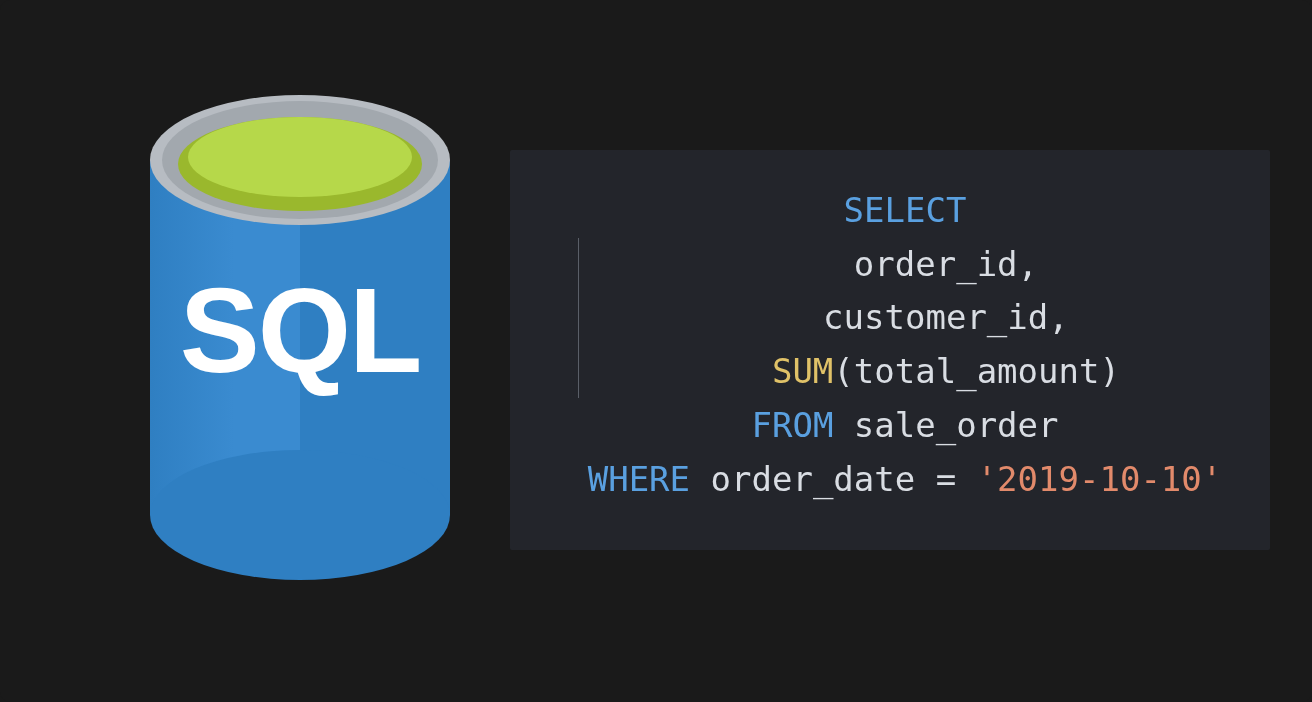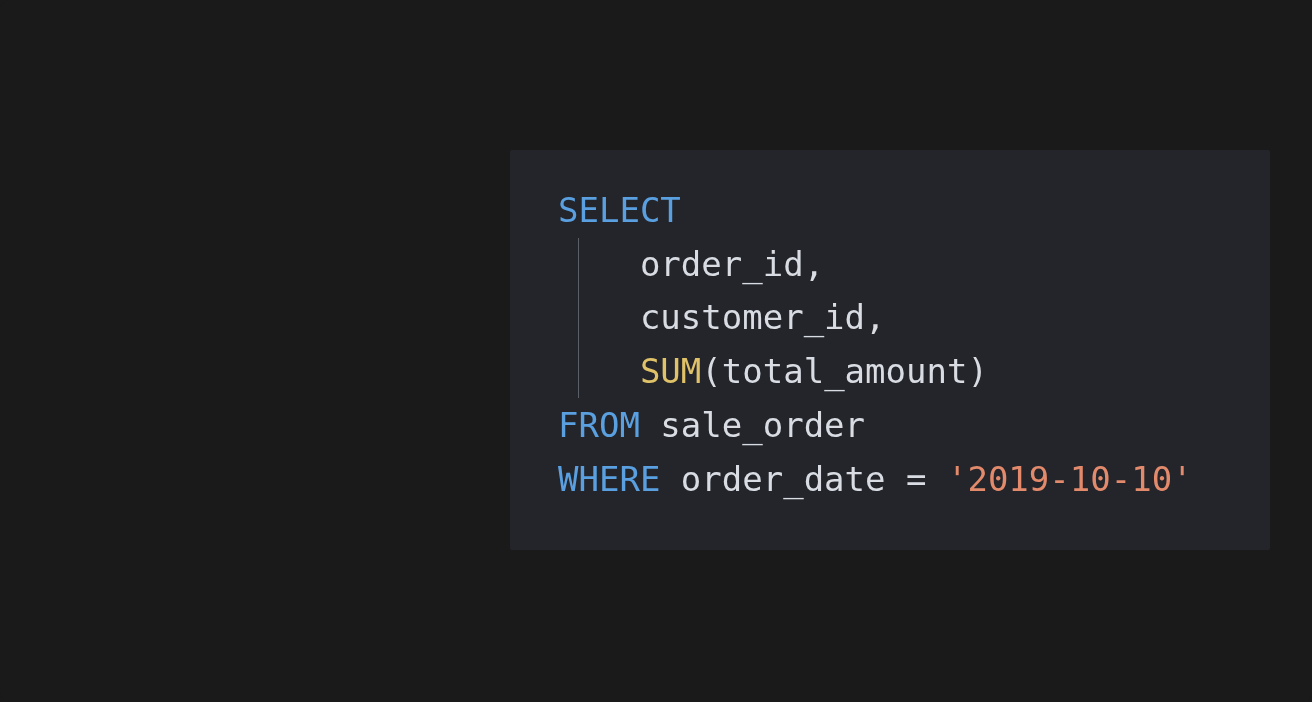--- a/index.html
+++ b/index.html
@@ -103,20 +103,21 @@
   .code-panel {
     position: absolute;
     left: 510px;
     top: 150px;
     width: 760px;
     height: 400px;
     background: #23252b;
     border-radius: 2px;
     padding: 34px 18px 34px 48px;
     box-sizing: border-box;
+    text-align: center;
   }
   .code {
     font-family: "Menlo", "Consolas", "DejaVu Sans Mono", monospace;
     font-size: 34px;
     line-height: 1.58;
     color: #d9dde3;
     white-space: pre;
   }
   .indent-bar {
     position: absolute;
@@ -128,20 +129,29 @@
   }
   .kw   { color: #5aa0e0; }  
   .fn   { color: #e0c268; }  
   .str  { color: #e28a6b; }  
 </style>
 </head>
 <body>
 
 <div class="stage">
 
+  <div class="db-wrap">
+    <div class="db-body"></div>
+    <div class="db-bottom"></div>
+    <div class="db-rim-outer"></div>
+    <div class="db-rim-inner"></div>
+    <div class="db-liquid-outer"></div>
+    <div class="db-liquid-inner"></div>
+    <div class="db-label">SQL</div>
+  </div>
 
   <div class="code-panel">
     <div class="indent-bar"></div>
     <div class="code"><span class="kw">SELECT</span>
 <span>    order_id,</span>
 <span>    customer_id,</span>
 <span>    </span><span class="fn">SUM</span><span>(</span><span>total_amount</span><span>)</span>
 <span class="kw">FROM</span><span> sale_order</span>
 <span class="kw">WHERE</span><span> order_date = </span><span class="str">'2019-10-10'</span></div>
   </div>

